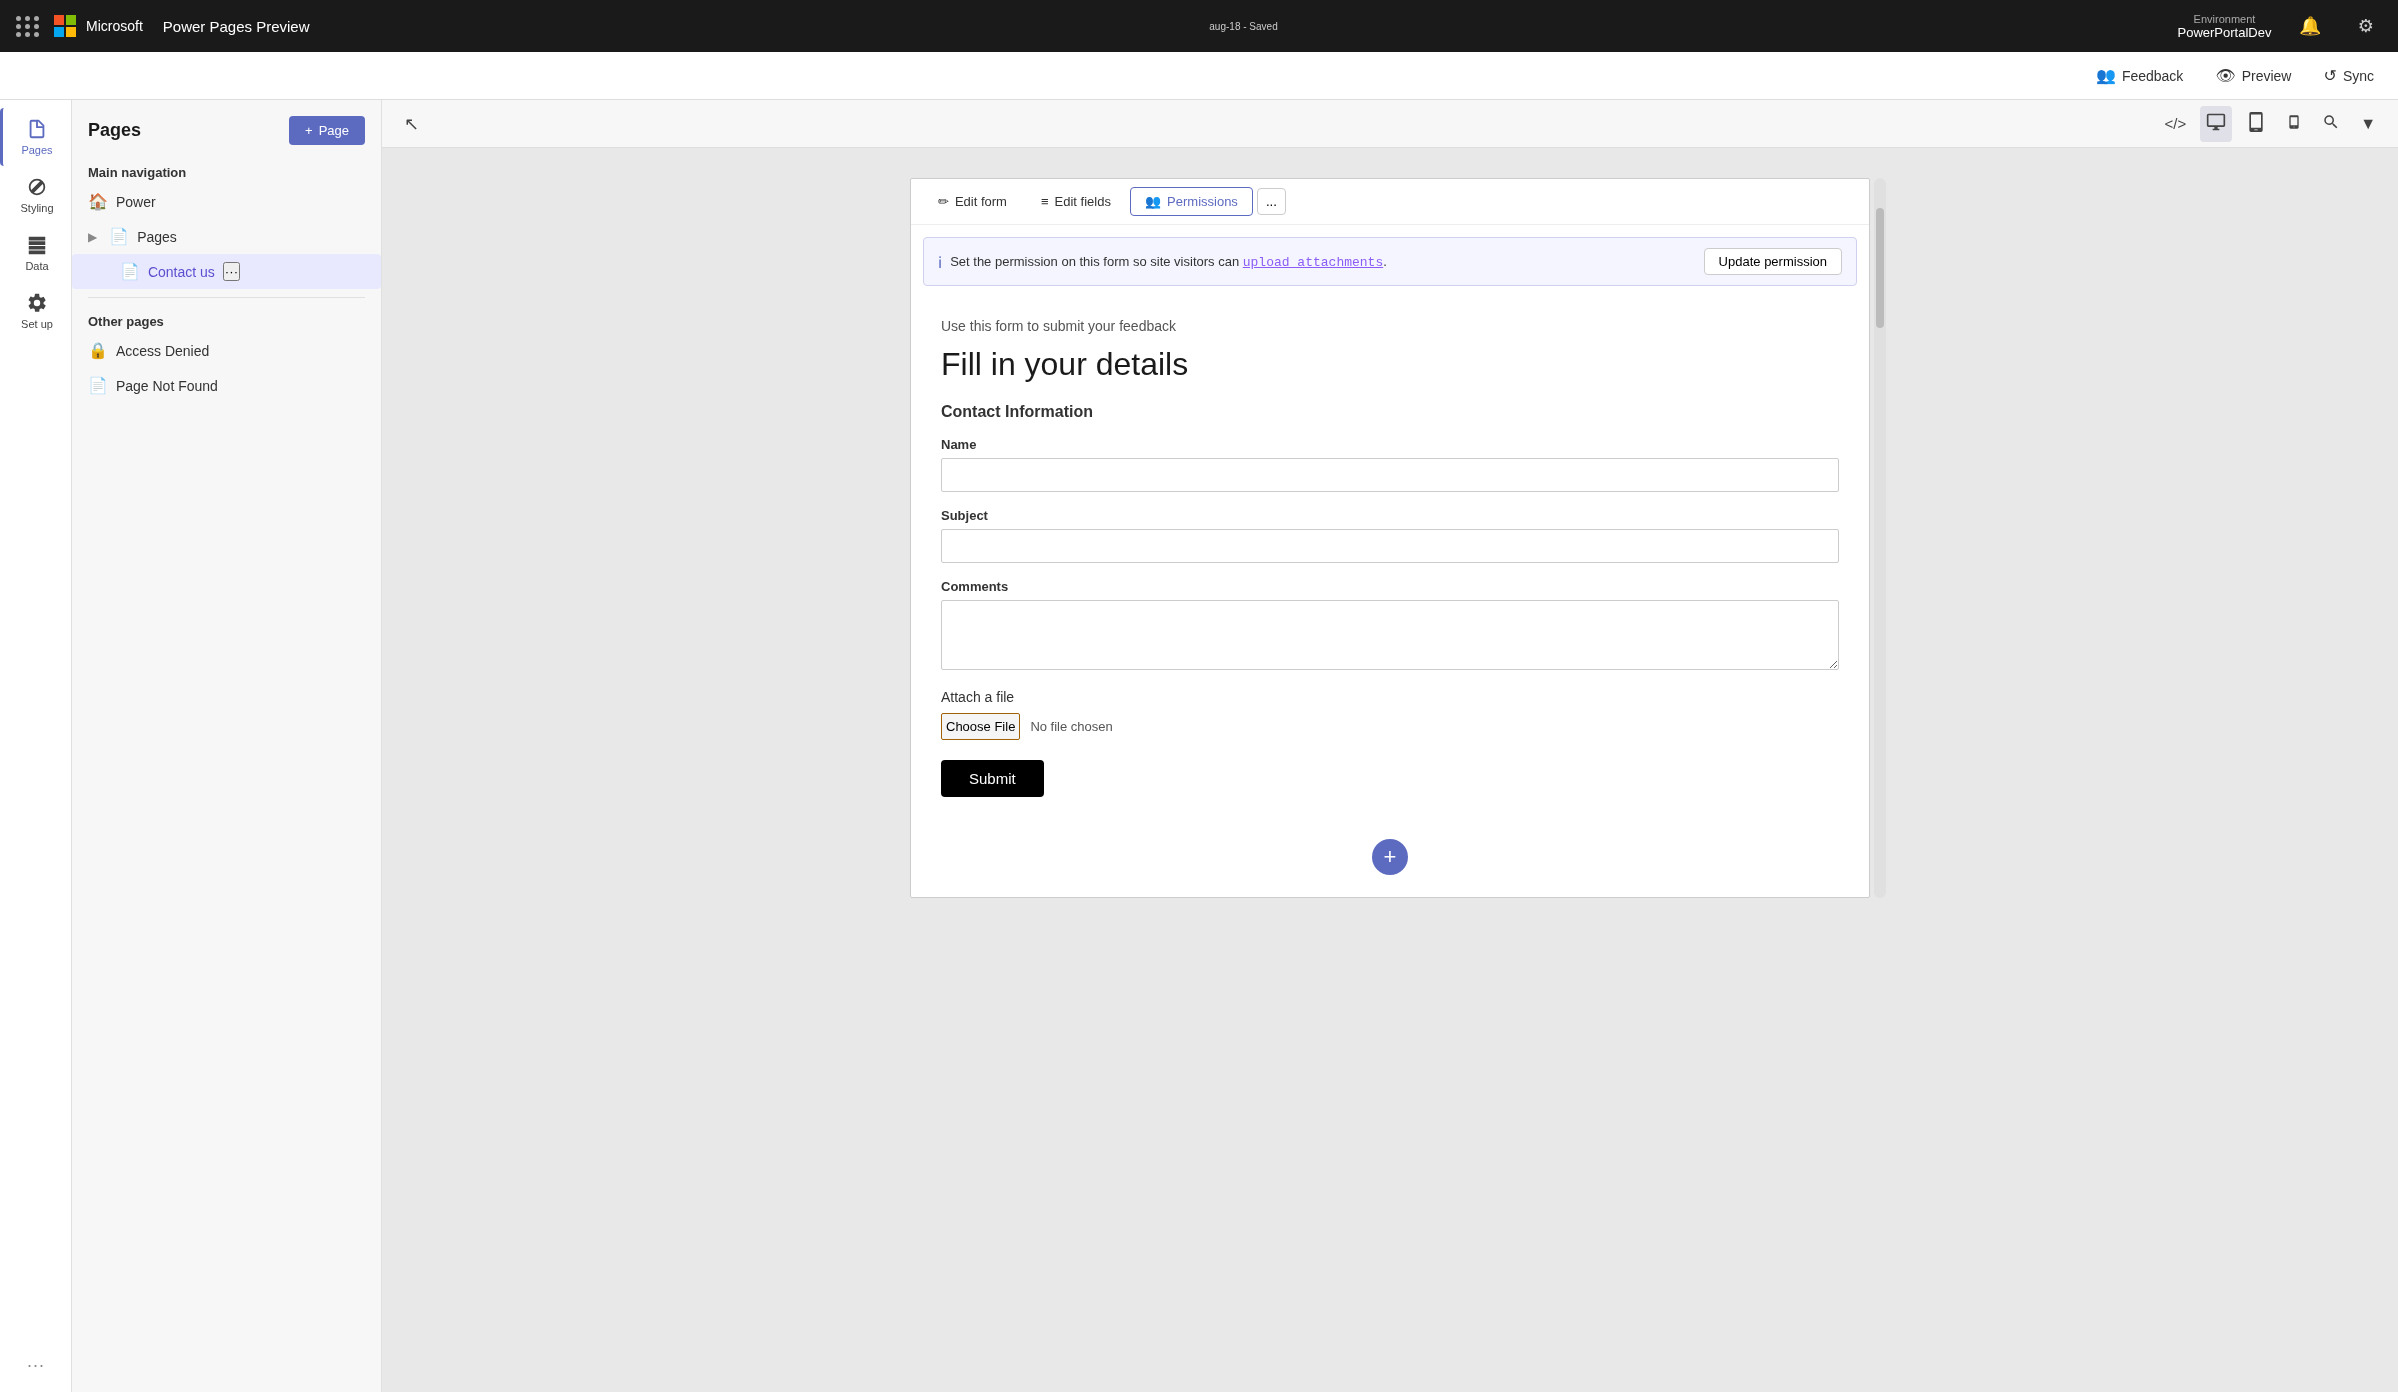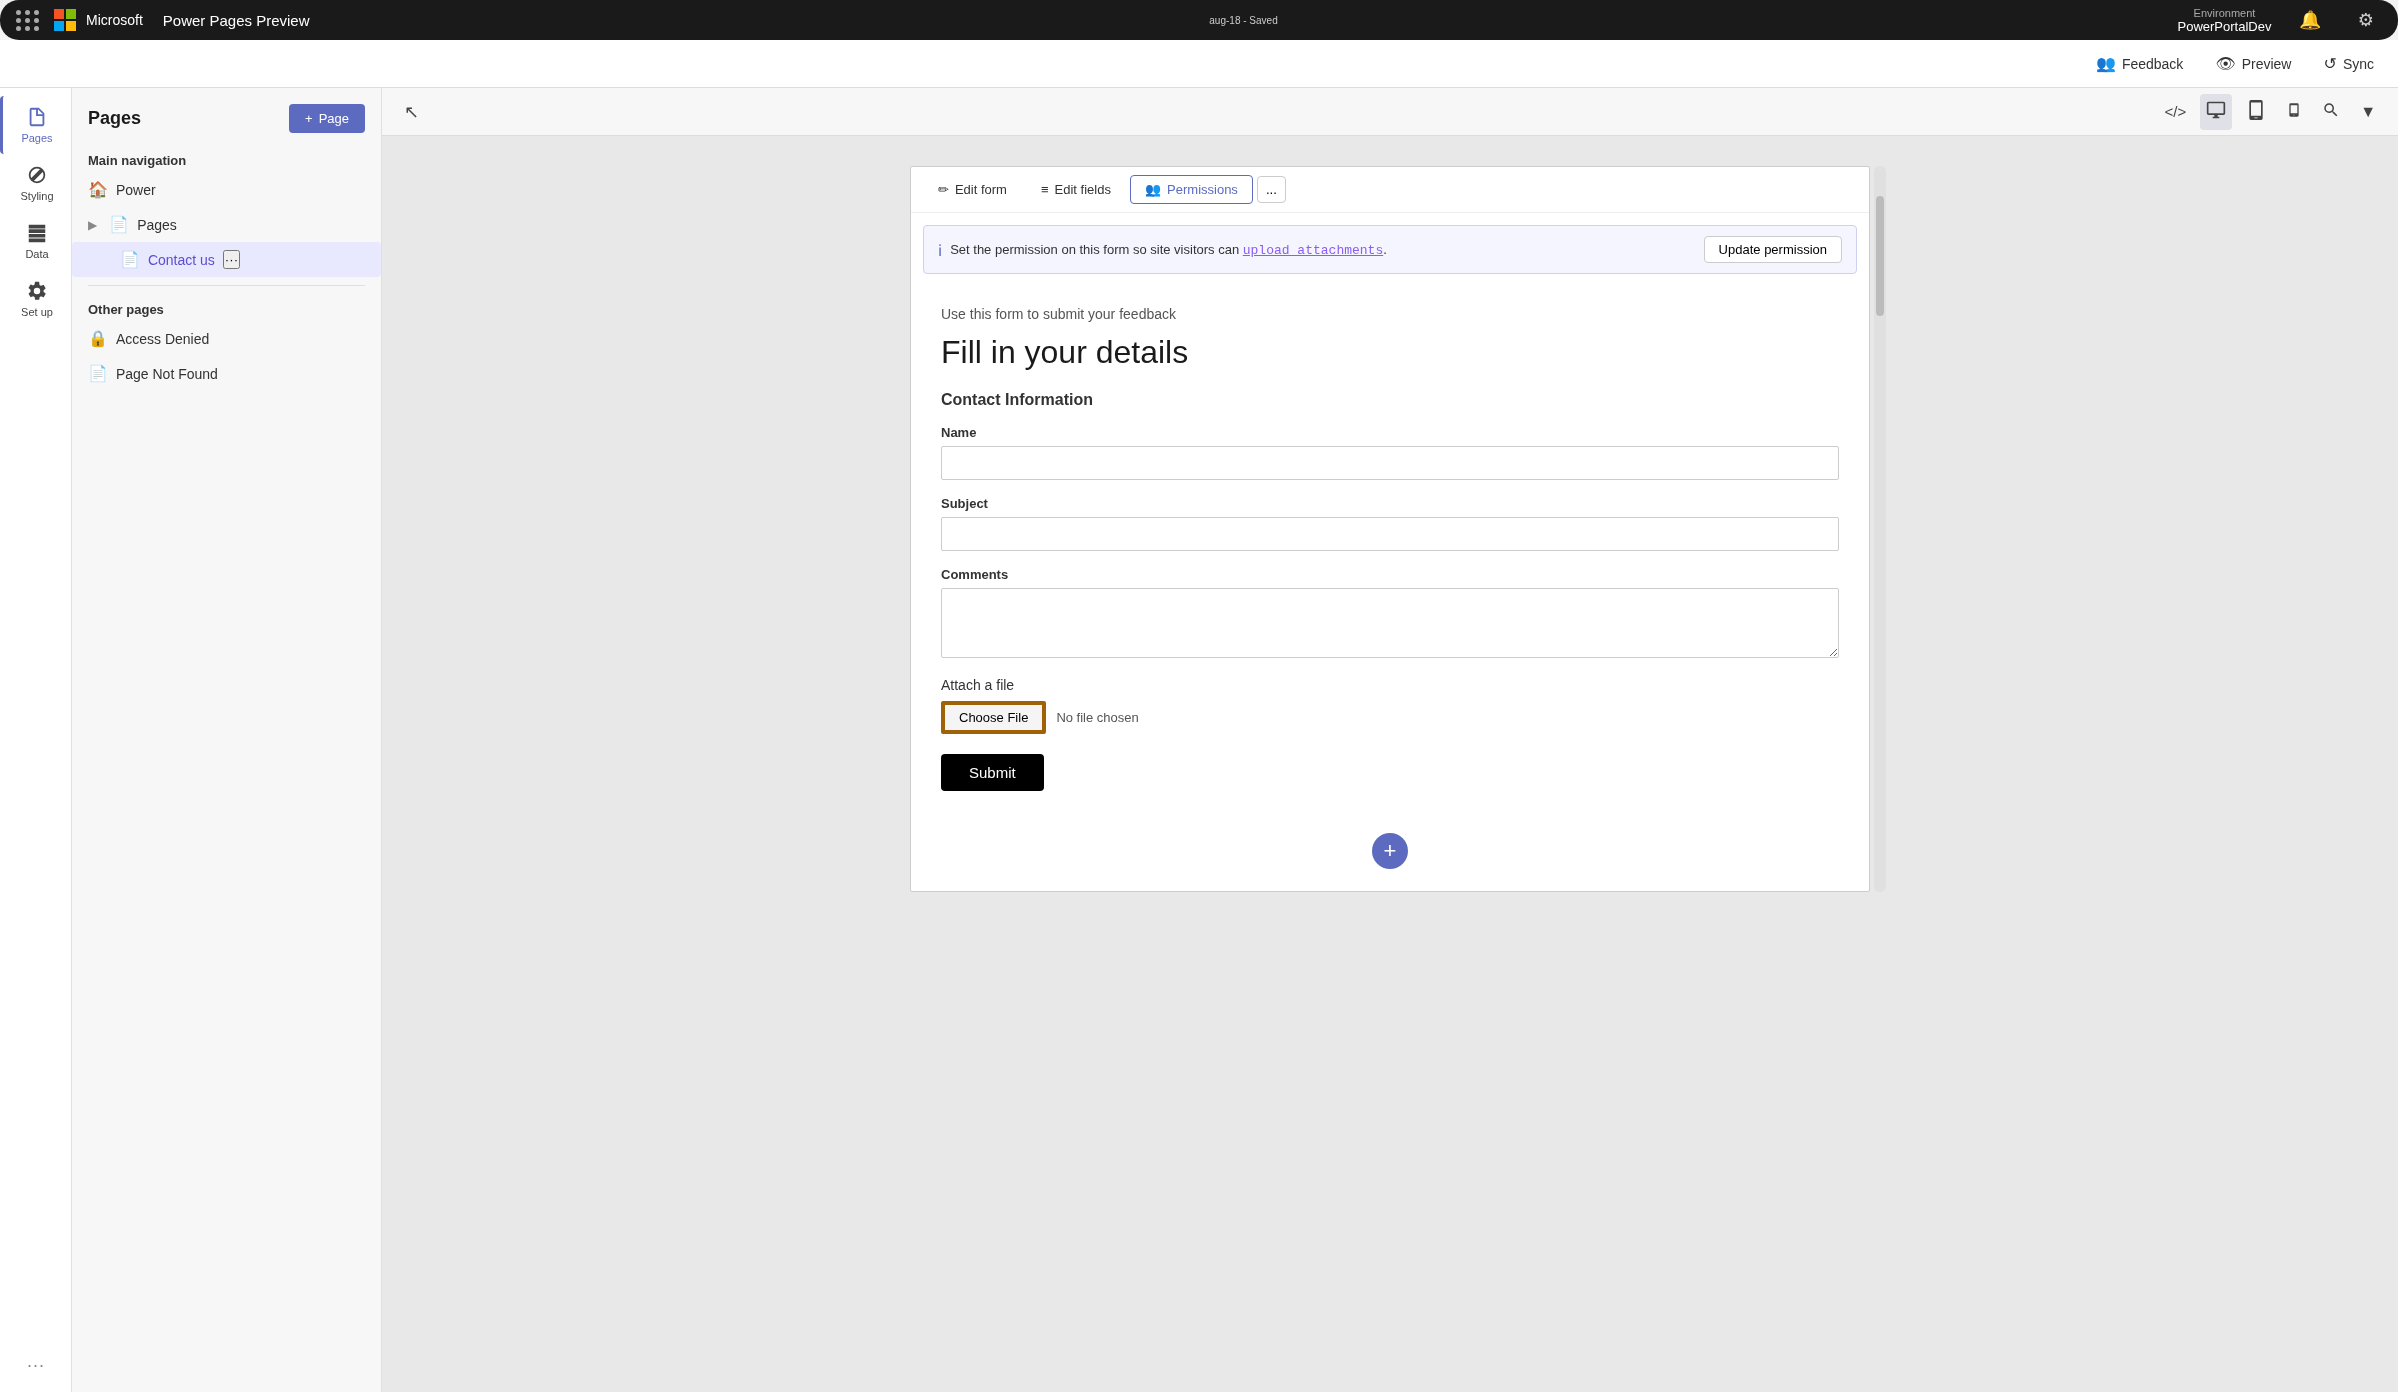--- a/index.html
+++ b/index.html
@@ -4,24 +4,23 @@
   <style>
     * { box-sizing: border-box; margin: 0; padding: 0; }
     body { font-family: 'Segoe UI', Arial, sans-serif; font-size: 14px; background: #f3f3f3; overflow: hidden; height: 100vh; display: flex; flex-direction: column; }
 
     
     .topbar {
       background: #1a1a1a;
       color: #fff;
       display: flex;
       align-items: center;
-      height: 40px;
+      height: 52px;
       padding: 0 16px;
       flex-shrink: 0;
-      border-radius: 19px;
     }
     .topbar-grid { display: flex; align-items: center; }
     .topbar-dots { display: grid; grid-template-columns: repeat(3,6px); grid-gap: 3px; margin-right: 14px; }
     .topbar-dots span { width: 5px; height: 5px; background: #aaa; border-radius: 50%; display: block; }
     .ms-logo { display: flex; gap: 2px; margin-right: 10px; }
     .ms-logo-sq { width: 10px; height: 10px; }
     .ms-logo-sq.red { background: #f35325; }
     .ms-logo-sq.green { background: #81bc06; }
     .ms-logo-sq.blue { background: #05a6f0; }
     .ms-logo-sq.yellow { background: #ffba08; }
@@ -260,22 +259,22 @@
       font-size: 14px;
       min-height: 70px;
       resize: vertical;
       outline: none;
     }
     .attach-section { margin-bottom: 20px; }
     .attach-label { font-size: 14px; font-weight: 500; color: #333; margin-bottom: 8px; }
     .attach-row { display: flex; align-items: center; gap: 10px; }
     .choose-file-btn {
       background: #f5f5f5;
-      border: 4px solid #a16207;
-      padding: 5px 14px;
+      border: 1px solid #a16207;
+      padding: 5px 4px;
       border-radius: 2px;
       cursor: pointer;
       font-size: 13px;
     }
     .no-file-text { font-size: 13px; color: #555; }
     .submit-btn {
       background: #000000;
       color: #fff;
       border: none;
       padding: 10px 28px;

